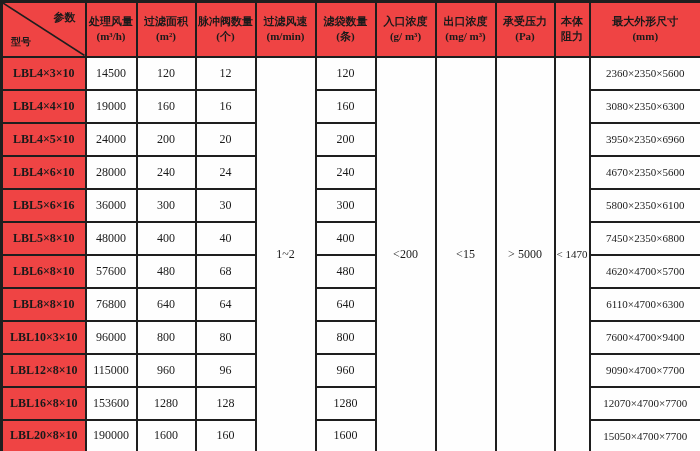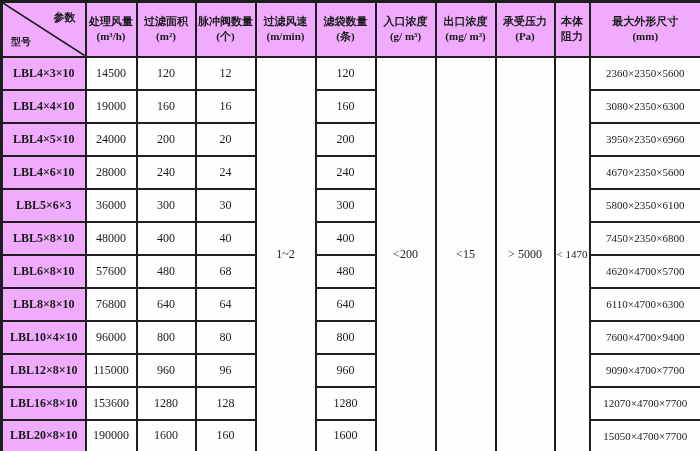--- a/index.html
+++ b/index.html
@@ -25,21 +25,21 @@
   table.spec td {
     border: 2px solid #1e1e1e;
     text-align: center;
     vertical-align: middle;
     padding: 0;
     overflow: hidden;
     color: #1a1a1a;
   }
   thead tr { height: 55px; }
   tbody tr { height: 33px; }
-  .green { background: #f0abfc; }
+  .green { background: #ef4444; }
   th {
     font-weight: bold;
     font-size: 11px;
     line-height: 1.35;
   }
   th .hline { display: block; white-space: nowrap; }
   td {
     font-size: 12px;
     font-weight: normal;
     white-space: nowrap;
@@ -169,21 +169,21 @@
       </tr>
       <tr>
         <td class="green model">LBL4×6×10</td>
         <td>28000</td>
         <td>240</td>
         <td>24</td>
         <td>240</td>
         <td class="size">4670×2350×5600</td>
       </tr>
       <tr>
-        <td class="green model">LBL5×6×3</td>
+        <td class="green model">LBL5×6×16</td>
         <td>36000</td>
         <td>300</td>
         <td>30</td>
         <td>300</td>
         <td class="size">5800×2350×6100</td>
       </tr>
       <tr>
         <td class="green model">LBL5×8×10</td>
         <td>48000</td>
         <td>400</td>
@@ -201,21 +201,21 @@
       </tr>
       <tr>
         <td class="green model">LBL8×8×10</td>
         <td>76800</td>
         <td>640</td>
         <td>64</td>
         <td>640</td>
         <td class="size">6110×4700×6300</td>
       </tr>
       <tr>
-        <td class="green model">LBL10×4×10</td>
+        <td class="green model">LBL10×3×10</td>
         <td>96000</td>
         <td>800</td>
         <td>80</td>
         <td>800</td>
         <td class="size">7600×4700×9400</td>
       </tr>
       <tr>
         <td class="green model">LBL12×8×10</td>
         <td>115000</td>
         <td>960</td>

